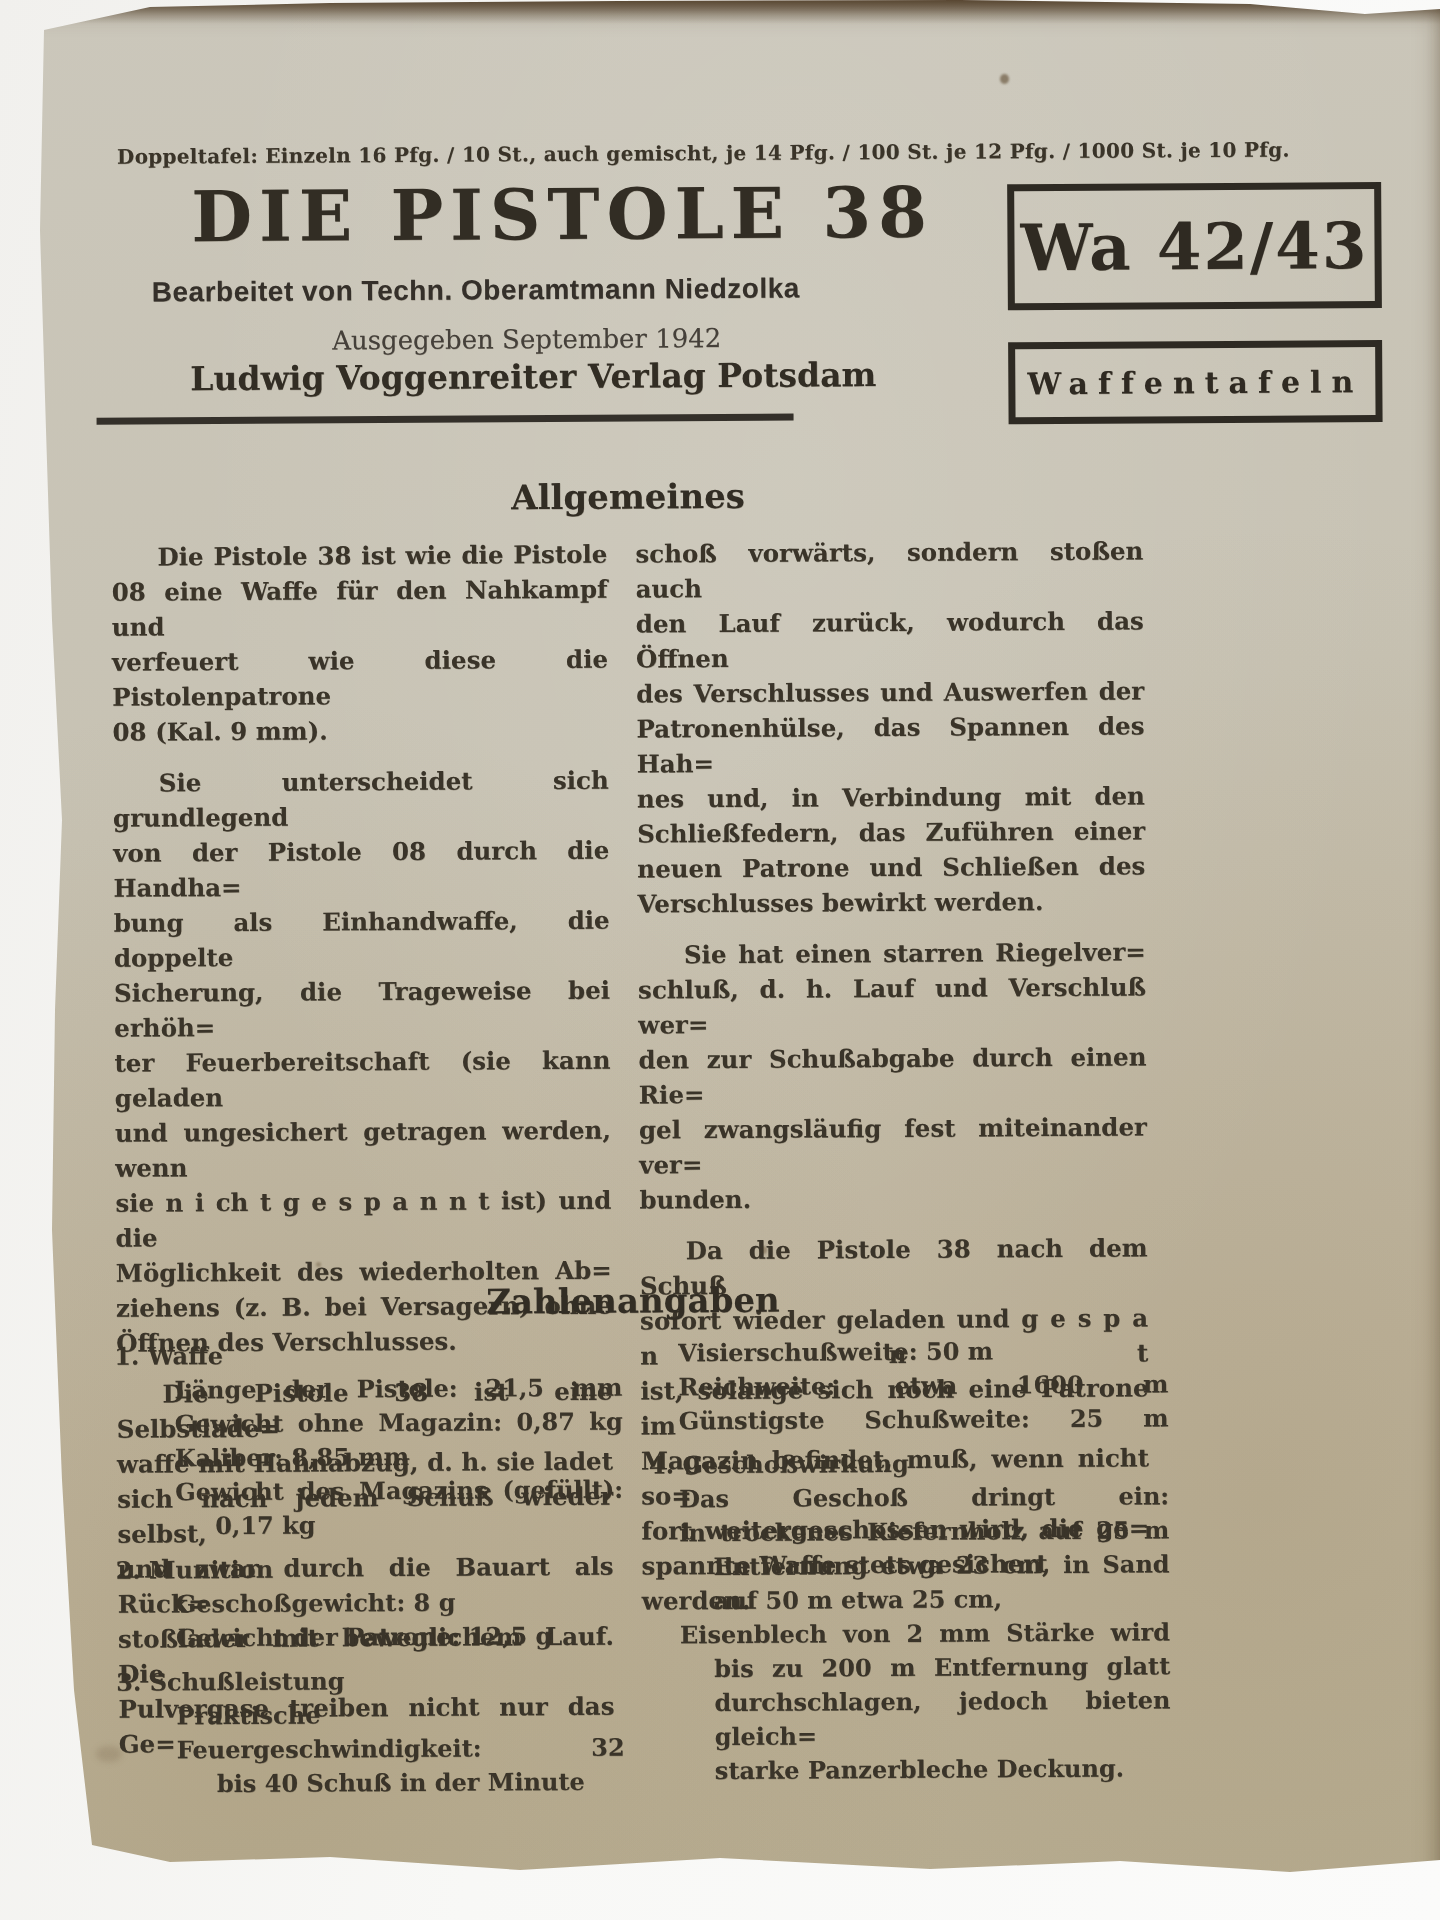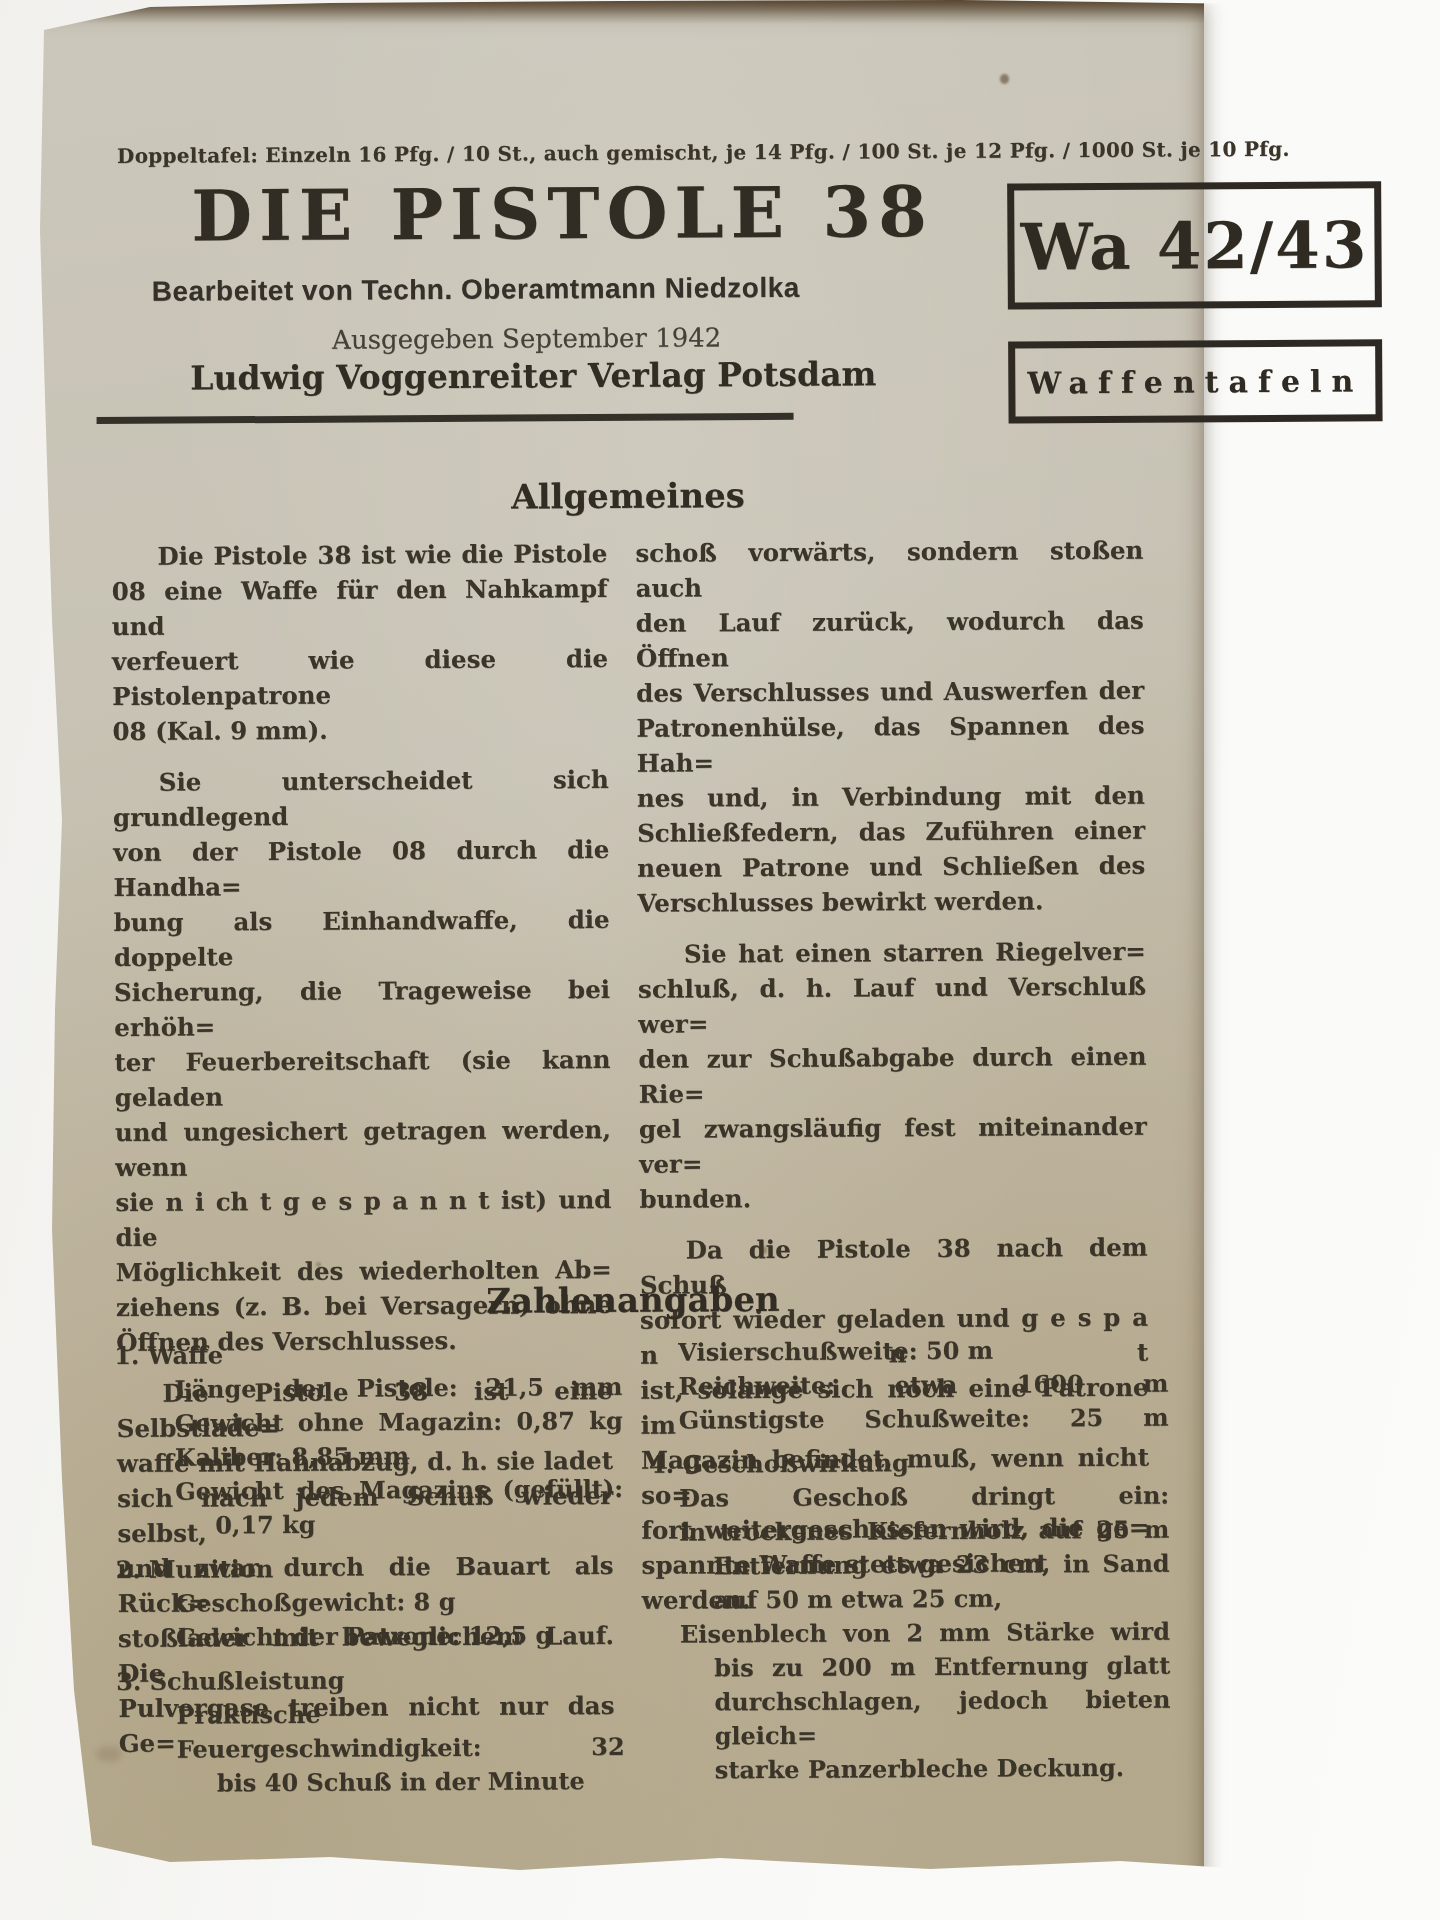--- a/index.html
+++ b/index.html
@@ -1,19 +1,19 @@
 <!DOCTYPE html>
 <html><head>
 <meta charset="utf-8">
 <style>
   html,body{margin:0;padding:0;}
   body{width:1440px;height:1920px;overflow:hidden;
        background:linear-gradient(100deg,#f1f0ed 0%,#f8f8f6 45%,#fbfbfa 100%);
        font-family:"DejaVu Serif", serif;}
-  .page{position:relative;width:1204px;height:1920px;}
+  .page{position:relative;width:1440px;height:1920px;}
 
   
   .paper{position:absolute;inset:0;
     filter:drop-shadow(2px 5px 9px rgba(100,90,70,.45));
     clip-path:polygon(44px 30px,150px 7px,330px 3px,620px 1px,960px 0px,1250px 4px,1365px 14px,1440px 9px,
       1440px 1860px,1290px 1872px,1120px 1861px,930px 1869px,720px 1858px,520px 1870px,330px 1857px,170px 1862px,92px 1845px,
       74px 1690px,62px 1480px,52px 1230px,55px 1010px,62px 820px,52px 620px,46px 430px,40px 230px);
     background:
       radial-gradient(ellipse at 18% 88%, rgba(150,130,88,.28), transparent 42%),
       radial-gradient(ellipse at 88% 78%, rgba(152,133,95,.26), transparent 46%),

